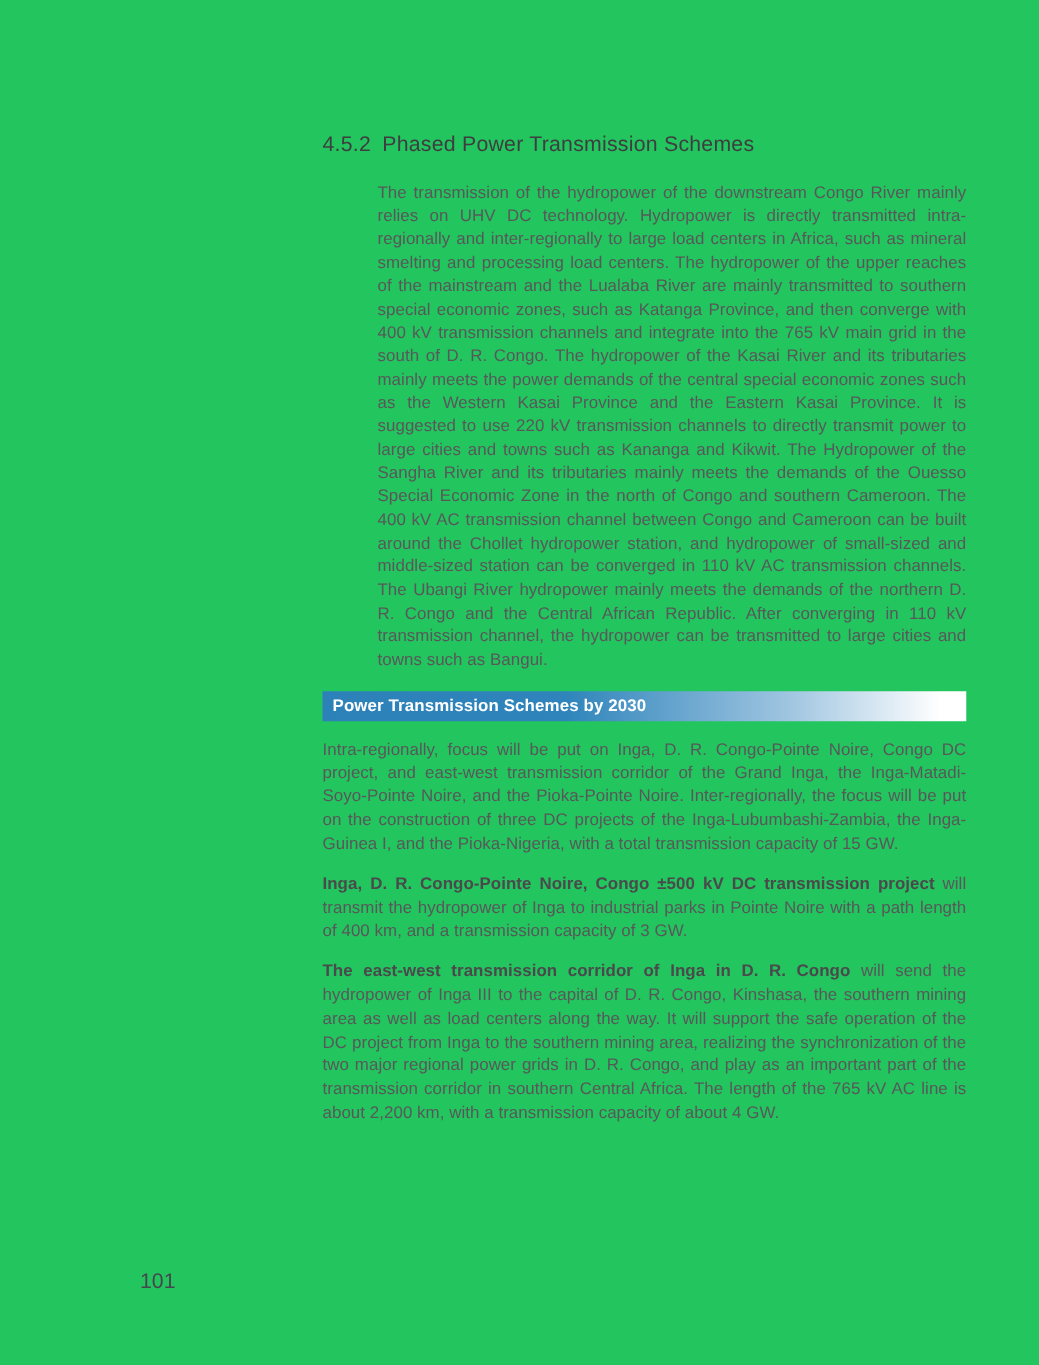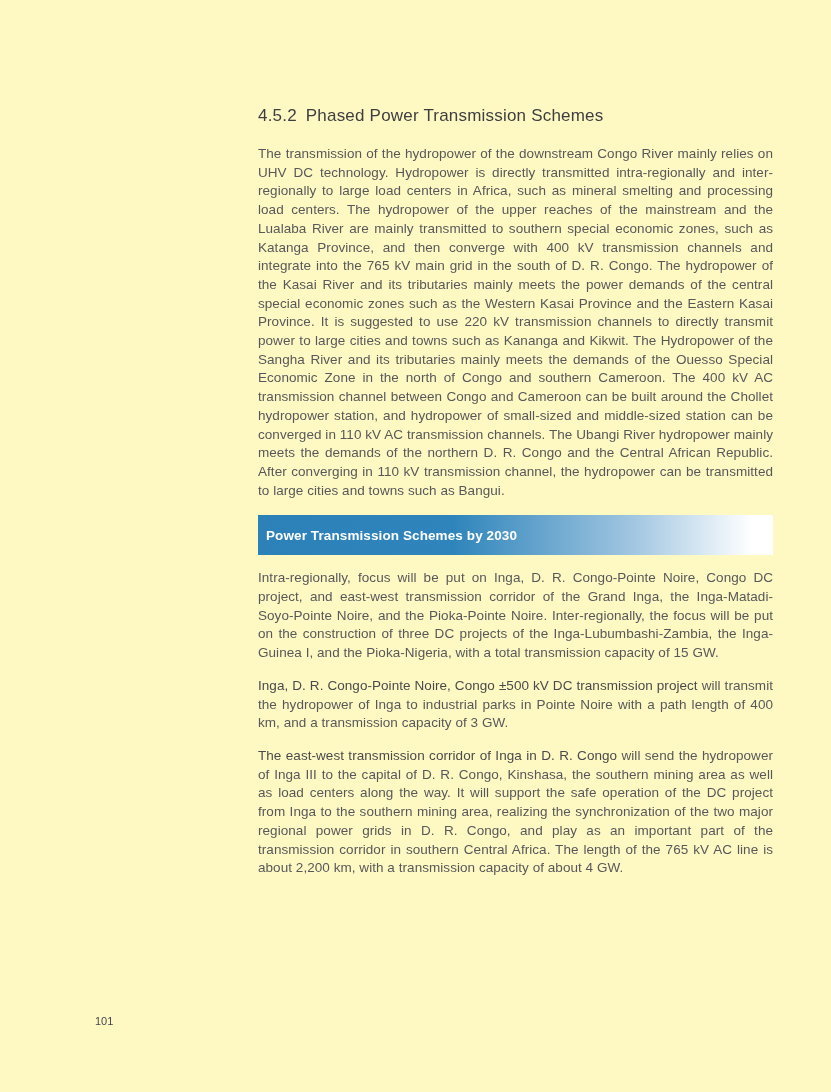--- a/index.html
+++ b/index.html
@@ -4,21 +4,21 @@
 <style>
   html, body {
     margin: 0;
     padding: 0;
     background: #ffffff;
   }
   .page {
     position: relative;
     width: 831px;
     height: 1092px;
-    background: #fef9c3;
+    background: #22c55e;
     font-family: "Liberation Sans", sans-serif;
     overflow: hidden;
   }
   .content {
     position: absolute;
     left: 258px;
     top: 106px;
     width: 515px;
   }
   .heading {
@@ -34,46 +34,47 @@
   .body-par {
     margin: 14px 0 0 0;
     font-size: 13.5px;
     line-height: 18.7px;
     color: #58585a;
     text-align: justify;
     letter-spacing: 0.05px;
   }
   .body-par.first {
     margin-top: 19px;
+    margin-left: 44px;
   }
   .body-par b {
-    font-weight: 400;
+    font-weight: 700;
     color: #4a4a4c;
   }
   .banner {
     margin-top: 15px;
-    height: 40px;
+    height: 24px;
     display: flex;
     align-items: center;
     background: linear-gradient(90deg, #2c81b8 0%, #2f85bb 38%, #9ec4e0 72%, #ffffff 96%);
   }
   .banner span {
     color: #ffffff;
     font-weight: 700;
     font-size: 13.5px;
     padding-left: 8px;
     letter-spacing: 0.1px;
   }
   .par-intra { }
   .par-corridor { }
   .page-number {
     position: absolute;
-    left: 95px;
+    left: 112px;
     top: 1015px;
-    font-size: 11px;
+    font-size: 17px;
     color: #46464e;
   }
 </style>
 </head>
 <body>
 
 <div class="page">
   <div class="content">
 
     <h2 class="heading"><span>4.5.2</span><span class="heading-title">Phased Power Transmission Schemes</span></h2>

